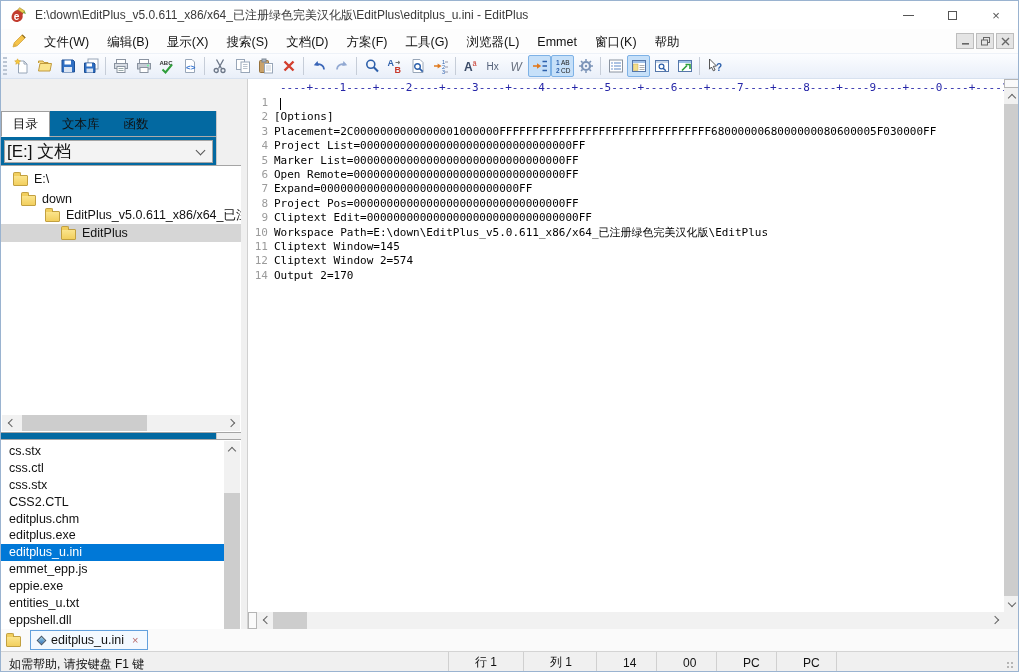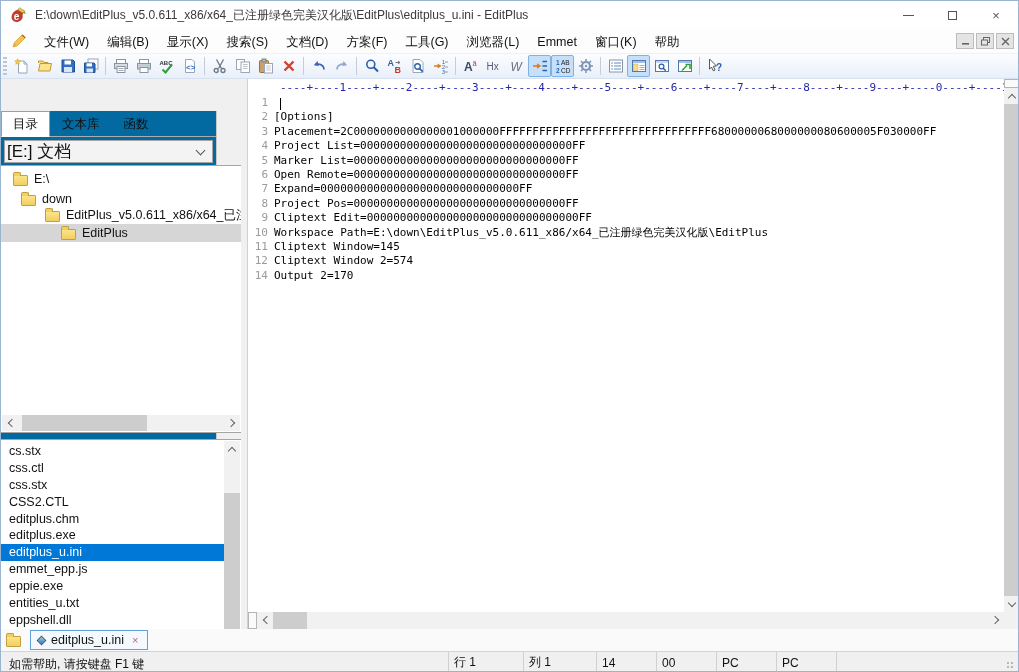--- a/index.html
+++ b/index.html
@@ -104,21 +104,21 @@
   .tabbar .folder { margin-left:5px; }
   .doc-tab { margin-left:9px; height:20px; display:flex; align-items:center; gap:6px; padding:0 7px; background:#f3f9ff; border:1px solid #62a0dd; font-size:12.5px; color:#111; }
   .diamond { width:7px; height:7px; background:linear-gradient(135deg,#9fd4e8,#2e6fba); border:1px solid #456; transform:rotate(45deg); }
   .tab-close { color:#b96a6a; font-size:11px; line-height:11px; border:1px solid transparent; padding:0 1px; }
 
   
   .statusbar { position:absolute; left:0; top:650px; right:0; height:22px; background:#f0f0f0; border-top:1px solid #d4d4d4; display:flex; align-items:flex-end; font-size:12px; color:#111; }
   .sb-help { padding-left:8px; flex:0 0 auto; }
   .sb-fill { flex:1 1 auto; }
   .segs { display:flex; height:100%; align-items:center; }
-  .seg { height:100%; display:flex; align-items:center; padding-left:5px; border-left:1px solid #d0d0d0; }
+  .seg { height:100%; display:flex; align-items:center; padding-left:26px; border-left:1px solid #d0d0d0; }
   .seg:nth-child(1){ width:75px; } .seg:nth-child(2){ width:73px; }
   .seg:nth-child(3){ width:60px; } .seg:nth-child(4){ width:60px; }
   .seg:nth-child(5){ width:60px; } .seg:nth-child(6){ width:60px; }
   .seg-blank { width:168px; height:100%; border-left:1px solid #d0d0d0; }
   .grip { width:14px; height:100%; position:relative; }
   .grip::after { content:""; position:absolute; right:3px; bottom:3px; width:9px; height:9px;
     background:radial-gradient(circle at 2px 2px,#b5b5b5 1px,transparent 1.2px);
     background-size:4px 4px; }
 
   svg text { font-family:"Liberation Sans","DejaVu Sans",sans-serif; }

